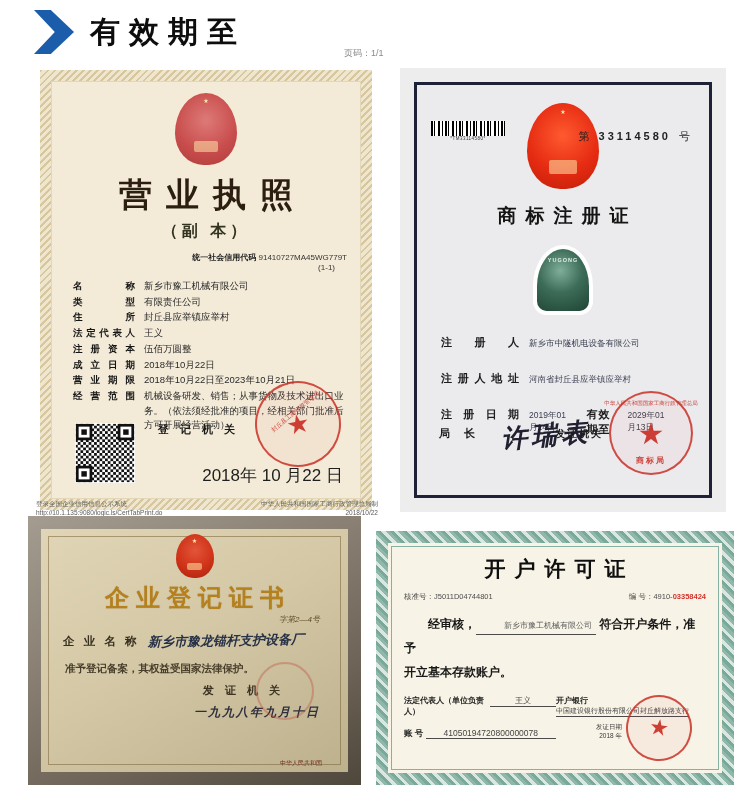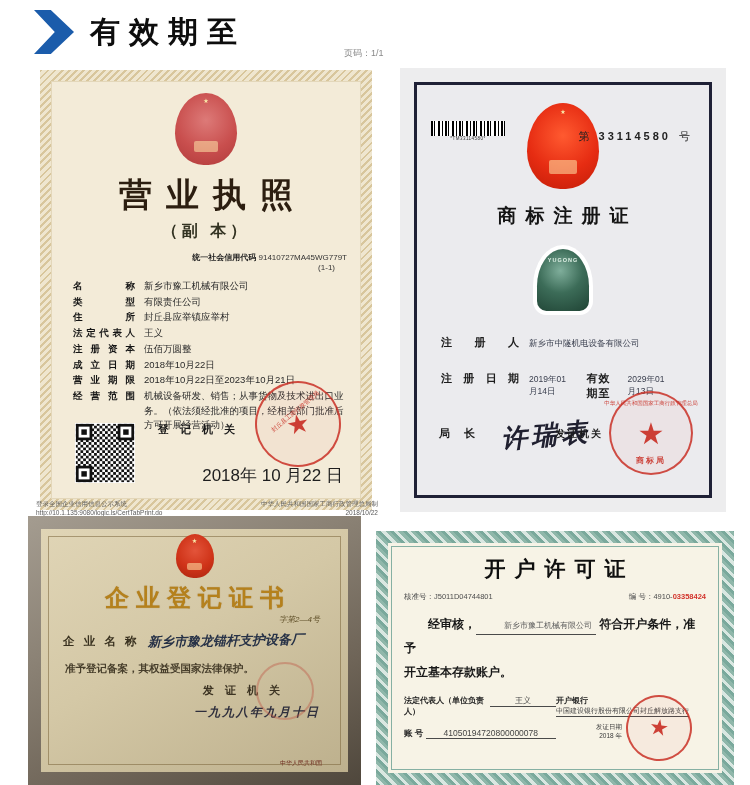--- a/index.html
+++ b/index.html
@@ -254,20 +254,24 @@
       </div>
       <div class="tm-title">商标注册证</div>
       <div class="tm-logo">
         <span>YUGONG</span>
       </div>
       <div class="tm-fields">
         <div class="tm-row">
           <span class="tm-label">注册人</span>
           <span class="tm-value">新乡市中隧机电设备有限公司</span>
         </div>
+        <div class="tm-row">
+          <span class="tm-label">注册人地址</span>
+          <span class="tm-value">河南省封丘县应举镇应举村</span>
+        </div>
         <div class="tm-daterow">
           <span class="tm-label">注册日期</span>
           <span class="tm-value">2019年01月14日</span>
           <span class="tm-label2">有效期至</span>
           <span class="tm-value">2029年01月13日</span>
         </div>
       </div>
       <div class="tm-bottomrow">
         <div class="tm-director">局长</div>
         <div class="tm-sign">许瑞表</div>

